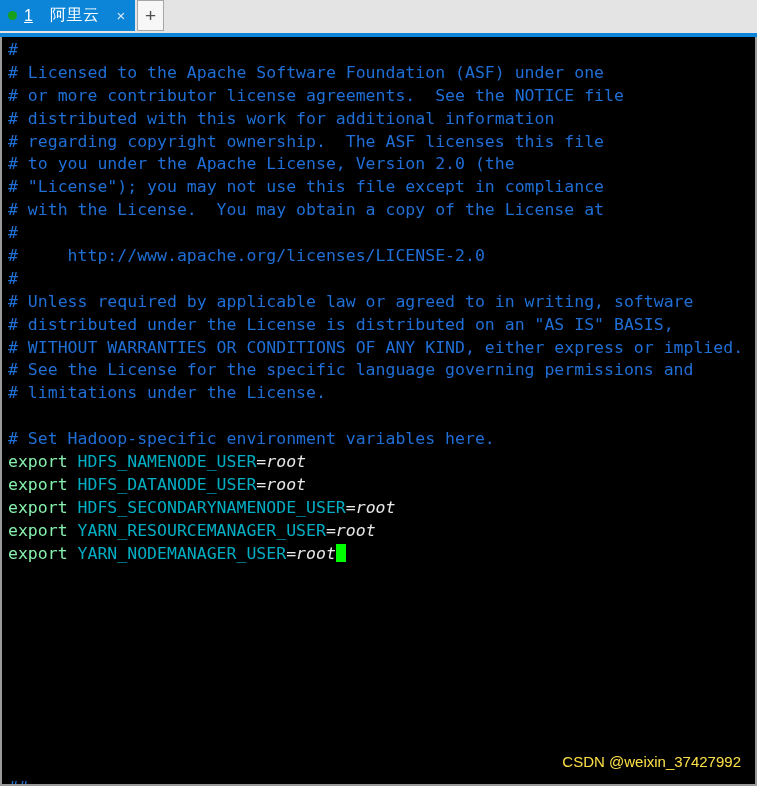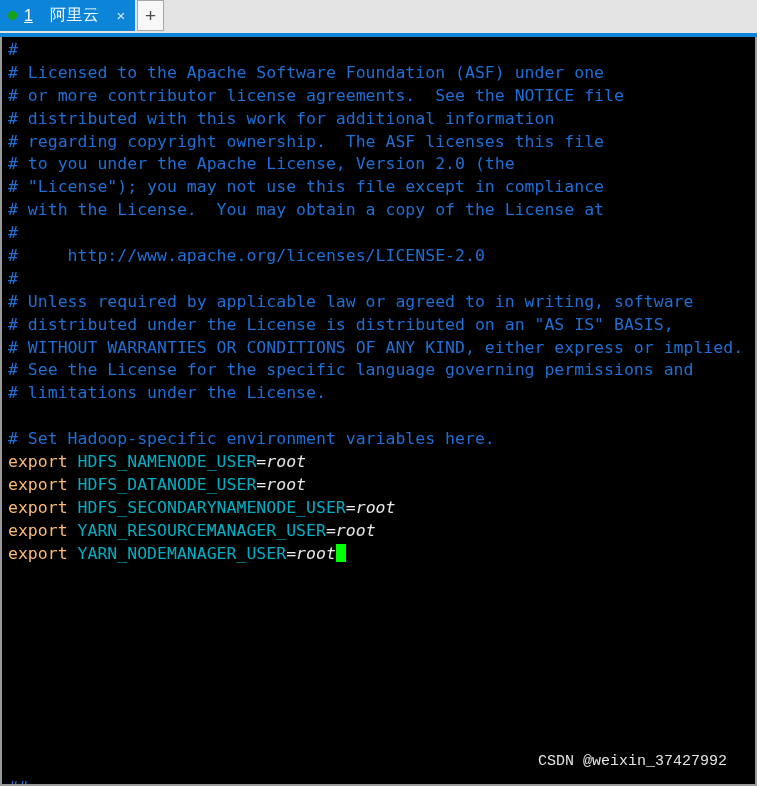--- a/index.html
+++ b/index.html
@@ -106,21 +106,21 @@
     right: 0;
     bottom: 0;
     font-family: "DejaVu Sans Mono", "Liberation Mono", monospace;
     font-size: 16.5px;
     line-height: 22.9px;
     white-space: pre;
     letter-spacing: 0px;
   }
   .row { height: 22.9px; }
   .c-comment { color: #1f6fd6; }
-  .c-keyword { color: #fdba74; }
+  .c-keyword { color: #86efac; }
   .c-var     { color: #00aec4; }
   .c-plain   { color: #e8e8e8; font-style: italic; }
   .cursor {
     display: inline-block;
     width: 10px;
     height: 18px;
     background: #00ff00;
     vertical-align: -3px;
   }
 
@@ -129,24 +129,24 @@
     position: absolute;
     left: 6px;
     top: 694px;
     font-family: "DejaVu Sans Mono", "Liberation Mono", monospace;
     font-size: 16.5px;
     line-height: 22.9px;
     white-space: pre;
   }
   #watermark {
     position: absolute;
-    right: 28px;
+    right: 14px;
     bottom: 14px;
-    color: #e5e5e5;
-    font-family: Liberation Mono, monospace;
+    color: #fde047;
+    font-family: Liberation Sans, sans-serif;
     font-size: 15px;
     white-space: nowrap;
   }
 </style>
 </head>
 <body>
 
 <div id="tabbar">
   <div class="tab">
     <span class="tab-dot"></span>

